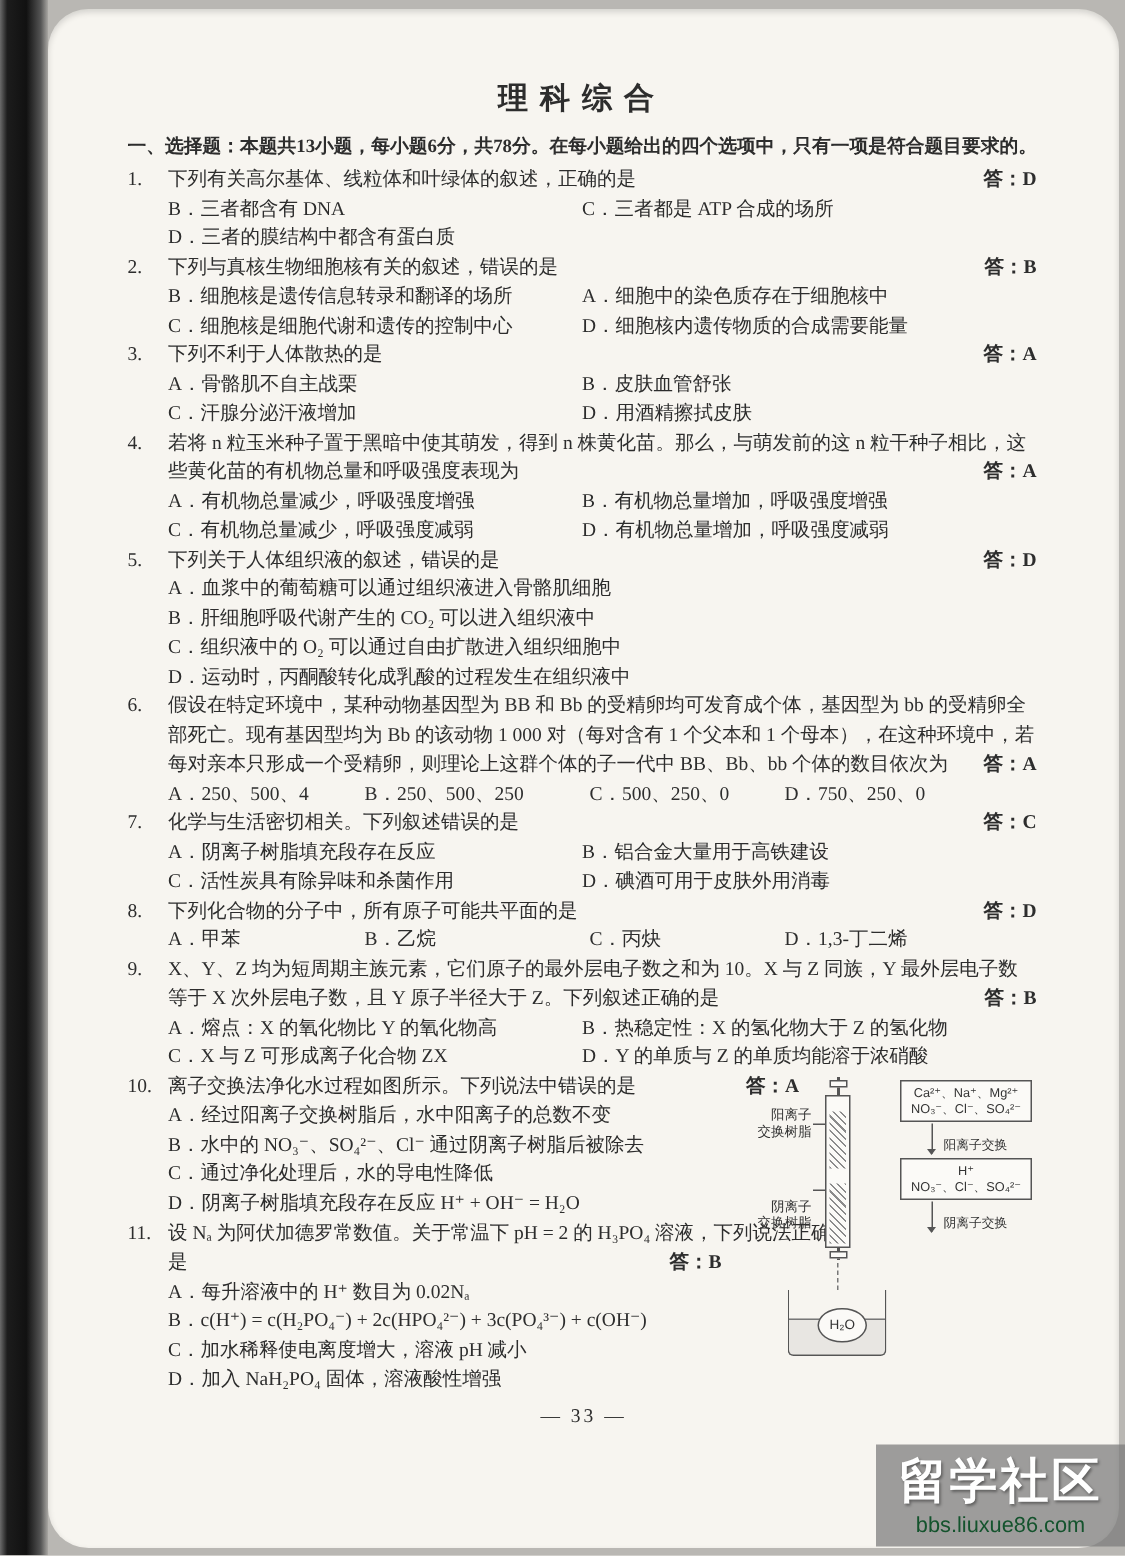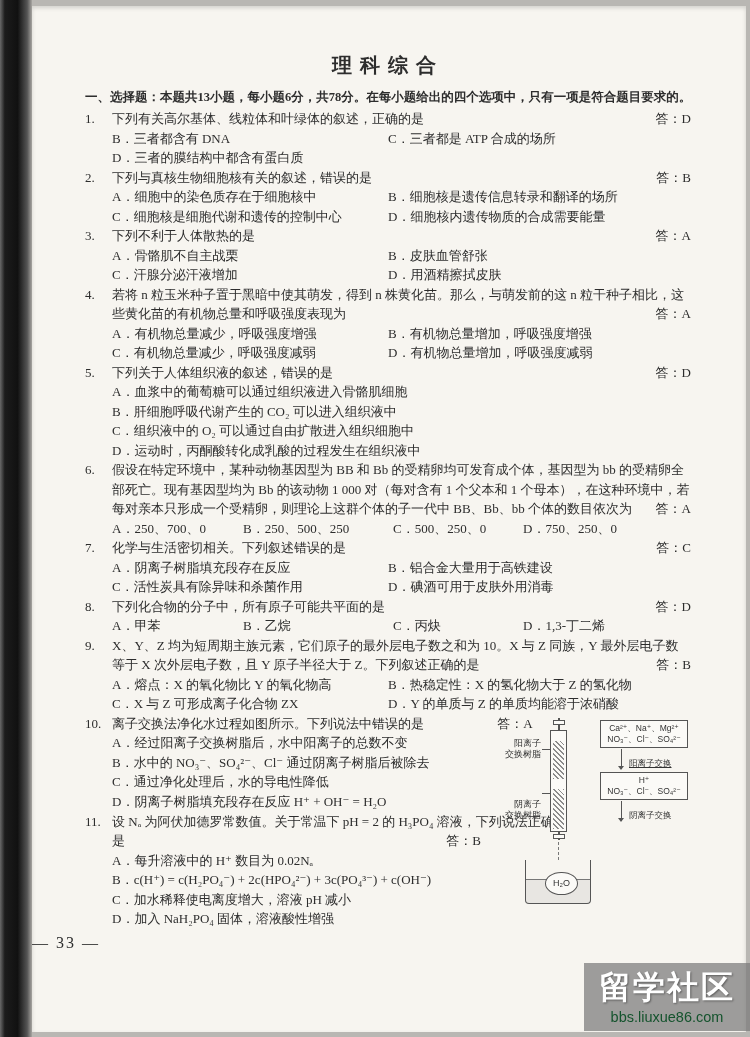--- a/index.html
+++ b/index.html
@@ -3,34 +3,34 @@
 <meta charset="utf-8">
 <style>
   * { margin:0; padding:0; box-sizing:border-box; }
   html,body { width:750px; height:1037px; }
   body { font-family:"Liberation Serif","DejaVu Serif","DejaVu Sans",serif; background:#b9b7b3; }
   .scan { position:relative; width:750px; height:1037px; background:#b9b7b3; overflow:hidden; }
   .binding { position:absolute; left:0; top:0; width:32px; height:100%;
              background:linear-gradient(90deg,#6a6a6a 0%,#1c1c1c 15%,#111 55%,#555 85%,#a8a6a2 100%); }
   .page { position:absolute; left:32px; top:6px; right:4px; bottom:5px; background:#f7f5f0;
           padding:46px 55px 0 53px; color:#2d2d2d; overflow:hidden;
-          box-shadow:inset 0 2px 4px rgba(0,0,0,.15); }
+          box-shadow:inset 0 2px 4px rgba(0,0,0,.15);border-radius:27px; }
   .title { text-align:center; font-size:20px; font-weight:bold; letter-spacing:8px; margin-bottom:8px; }
   .section-header { font-size:12.5px; line-height:20px; margin-bottom:2px; white-space:nowrap; font-weight:600; }
   .question { position:relative; padding-left:27px; font-size:13px; line-height:19.5px; }
   .stem-row { position:relative; }
   .qnum { position:absolute; left:-27px; top:0; width:27px; }
-  .ans { position:absolute; right:0; bottom:0; white-space:nowrap; }
+  .ans { position:absolute; right:0; bottom:0; white-space:nowrap;font-weight:bold; }
   .ans-inline { position:static; margin-left:70px; }
   .ans-q11 { position:static; margin-left:318px; }
   .opts.grid2 { display:grid; grid-template-columns:276px 1fr; }
   .opts.row4 { display:grid; grid-template-columns:131px 150px 130px 1fr; }
   .opts.stack .opt { display:block; }
   .opt { white-space:nowrap; }
-  .pagenum { position:absolute; left:0; right:0; bottom:80px; text-align:left; font-size:16px; letter-spacing:2px; }
+  .pagenum { position:absolute; left:0; right:0; bottom:80px; text-align:center; font-size:13px; letter-spacing:2px; }
   
   .q10 { min-height:98px; }
   .diagram { position:absolute; right:0; top:2px; width:212px; height:194px; z-index:3;
              font-family:"Liberation Sans","DejaVu Sans",sans-serif; color:#333; }
   .tube { position:absolute; left:71px; top:14px; width:17px; height:102px; border:1px solid #555; background:#fbfaf7; }
   .resin { position:absolute; left:2px; right:2px;
            background:repeating-linear-gradient(45deg,#8b8b8b 0,#8b8b8b 1px,transparent 1px,transparent 3.5px); }
   .resin-top { top:10px; height:38px; }
   .resin-bot { top:58px; height:40px; }
   .tube-inlet { position:absolute; left:79px; top:2px; width:2px; height:12px; background:#555; }
@@ -41,21 +41,21 @@
   .ptr { position:absolute; width:8px; height:1px; background:#555; }
   .ptr-top { left:63px; top:33px; }
   .ptr-bot { left:63px; top:77px; }
   .ion-box { position:absolute; left:121px; width:88px; border:1px solid #555; font-size:8.5px; line-height:11px;
              text-align:center; padding:2px 1px; background:#fbfaf7; }
   .box1 { top:4px; } .box2 { top:56px; }
   .varrow { position:absolute; left:142px; width:1px; background:#555; }
   .varrow:after { content:""; position:absolute; left:-3px; bottom:-4px; border:3px solid transparent; border-top:4px solid #555; }
   .arrow1 { top:33px; height:20px; } .arrow2 { top:85px; height:20px; }
   .flow-label { position:absolute; left:150px; font-size:8.5px; white-space:nowrap; }
-  .flow1 { top:38px;text-decoration:underline; } .flow2 { top:90px; }
+  .flow1 { top:38px; } .flow2 { top:90px; }
   .outlet { position:absolute; left:79px; top:116px; width:2px; height:8px; background:#555; }
   .stopcock { position:absolute; left:74px; top:118px; width:12px; height:5px; border:1px solid #555; background:#fbfaf7; }
   .drip { position:absolute; left:79px; top:126px; height:18px; border-left:1px dashed #777; }
   .beaker { position:absolute; left:46px; top:144px; width:66px; height:44px; border:1px solid #555; border-top:none; border-radius:0 0 4px 4px; }
   .water { position:absolute; left:0; right:0; bottom:0; height:24px; border-top:1px solid #777; background:rgba(150,150,150,.15); }
   .beaker-label { position:absolute; left:66px; top:156px; padding:1px 7px; border:1px solid #555; border-radius:50%; font-size:9px; background:#fbfaf7; }
   
   .watermark { position:absolute; right:0; bottom:6px; width:166px; height:68px; background:rgba(122,122,122,.72);
                display:flex; flex-direction:column; align-items:center; justify-content:center; z-index:5;
                font-family:"Liberation Sans","DejaVu Sans",sans-serif; }
@@ -86,22 +86,22 @@
       </div>
     </div>
 
     <div class="question">
       <div class="stem-row">
         <span class="qnum">2.</span>
         <span class="stem">下列与真核生物细胞核有关的叙述，错误的是</span>
         <span class="ans">答：B</span>
       </div>
       <div class="opts grid2">
+        <span class="opt">B．细胞核是遗传信息转录和翻译的场所</span>
         <span class="opt">A．细胞中的染色质存在于细胞核中</span>
-        <span class="opt">B．细胞核是遗传信息转录和翻译的场所</span>
         <span class="opt">C．细胞核是细胞代谢和遗传的控制中心</span>
         <span class="opt">D．细胞核内遗传物质的合成需要能量</span>
       </div>
     </div>
 
     <div class="question">
       <div class="stem-row">
         <span class="qnum">3.</span>
         <span class="stem">下列不利于人体散热的是</span>
         <span class="ans">答：A</span>
@@ -142,21 +142,21 @@
       </div>
     </div>
 
     <div class="question">
       <div class="stem-row">
         <span class="qnum">6.</span>
         <span class="stem">假设在特定环境中，某种动物基因型为 BB 和 Bb 的受精卵均可发育成个体，基因型为 bb 的受精卵全部死亡。现有基因型均为 Bb 的该动物 1 000 对（每对含有 1 个父本和 1 个母本），在这种环境中，若每对亲本只形成一个受精卵，则理论上这群个体的子一代中 BB、Bb、bb 个体的数目依次为</span>
         <span class="ans">答：A</span>
       </div>
       <div class="opts row4">
-        <span class="opt">A．250、700、0</span>
+        <span class="opt">A．250、500、4</span>
         <span class="opt">B．250、500、250</span>
         <span class="opt">C．500、250、0</span>
         <span class="opt">D．750、250、0</span>
       </div>
     </div>
 
     <div class="question">
       <div class="stem-row">
         <span class="qnum">7.</span>
         <span class="stem">化学与生活密切相关。下列叙述错误的是</span>

